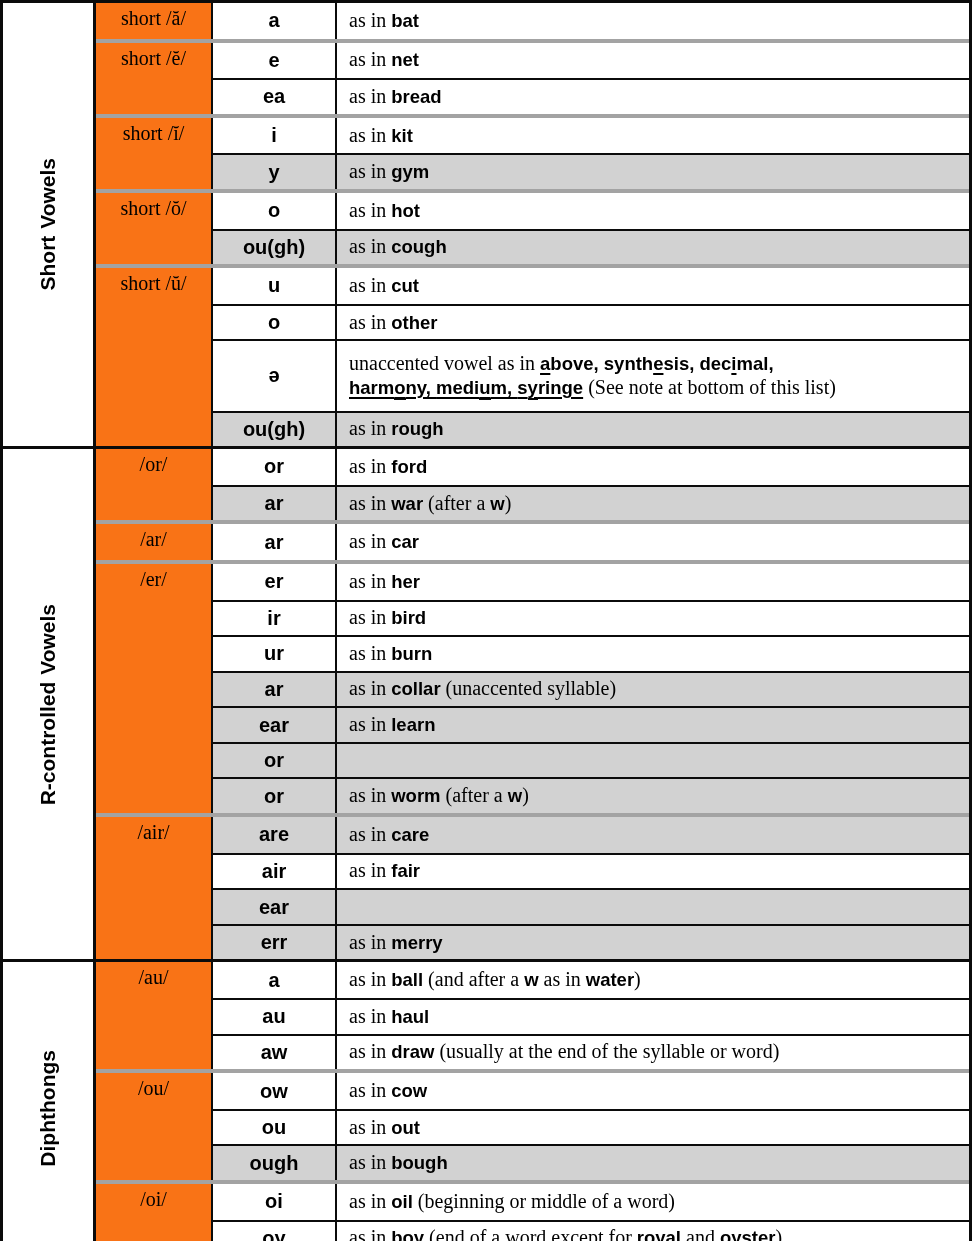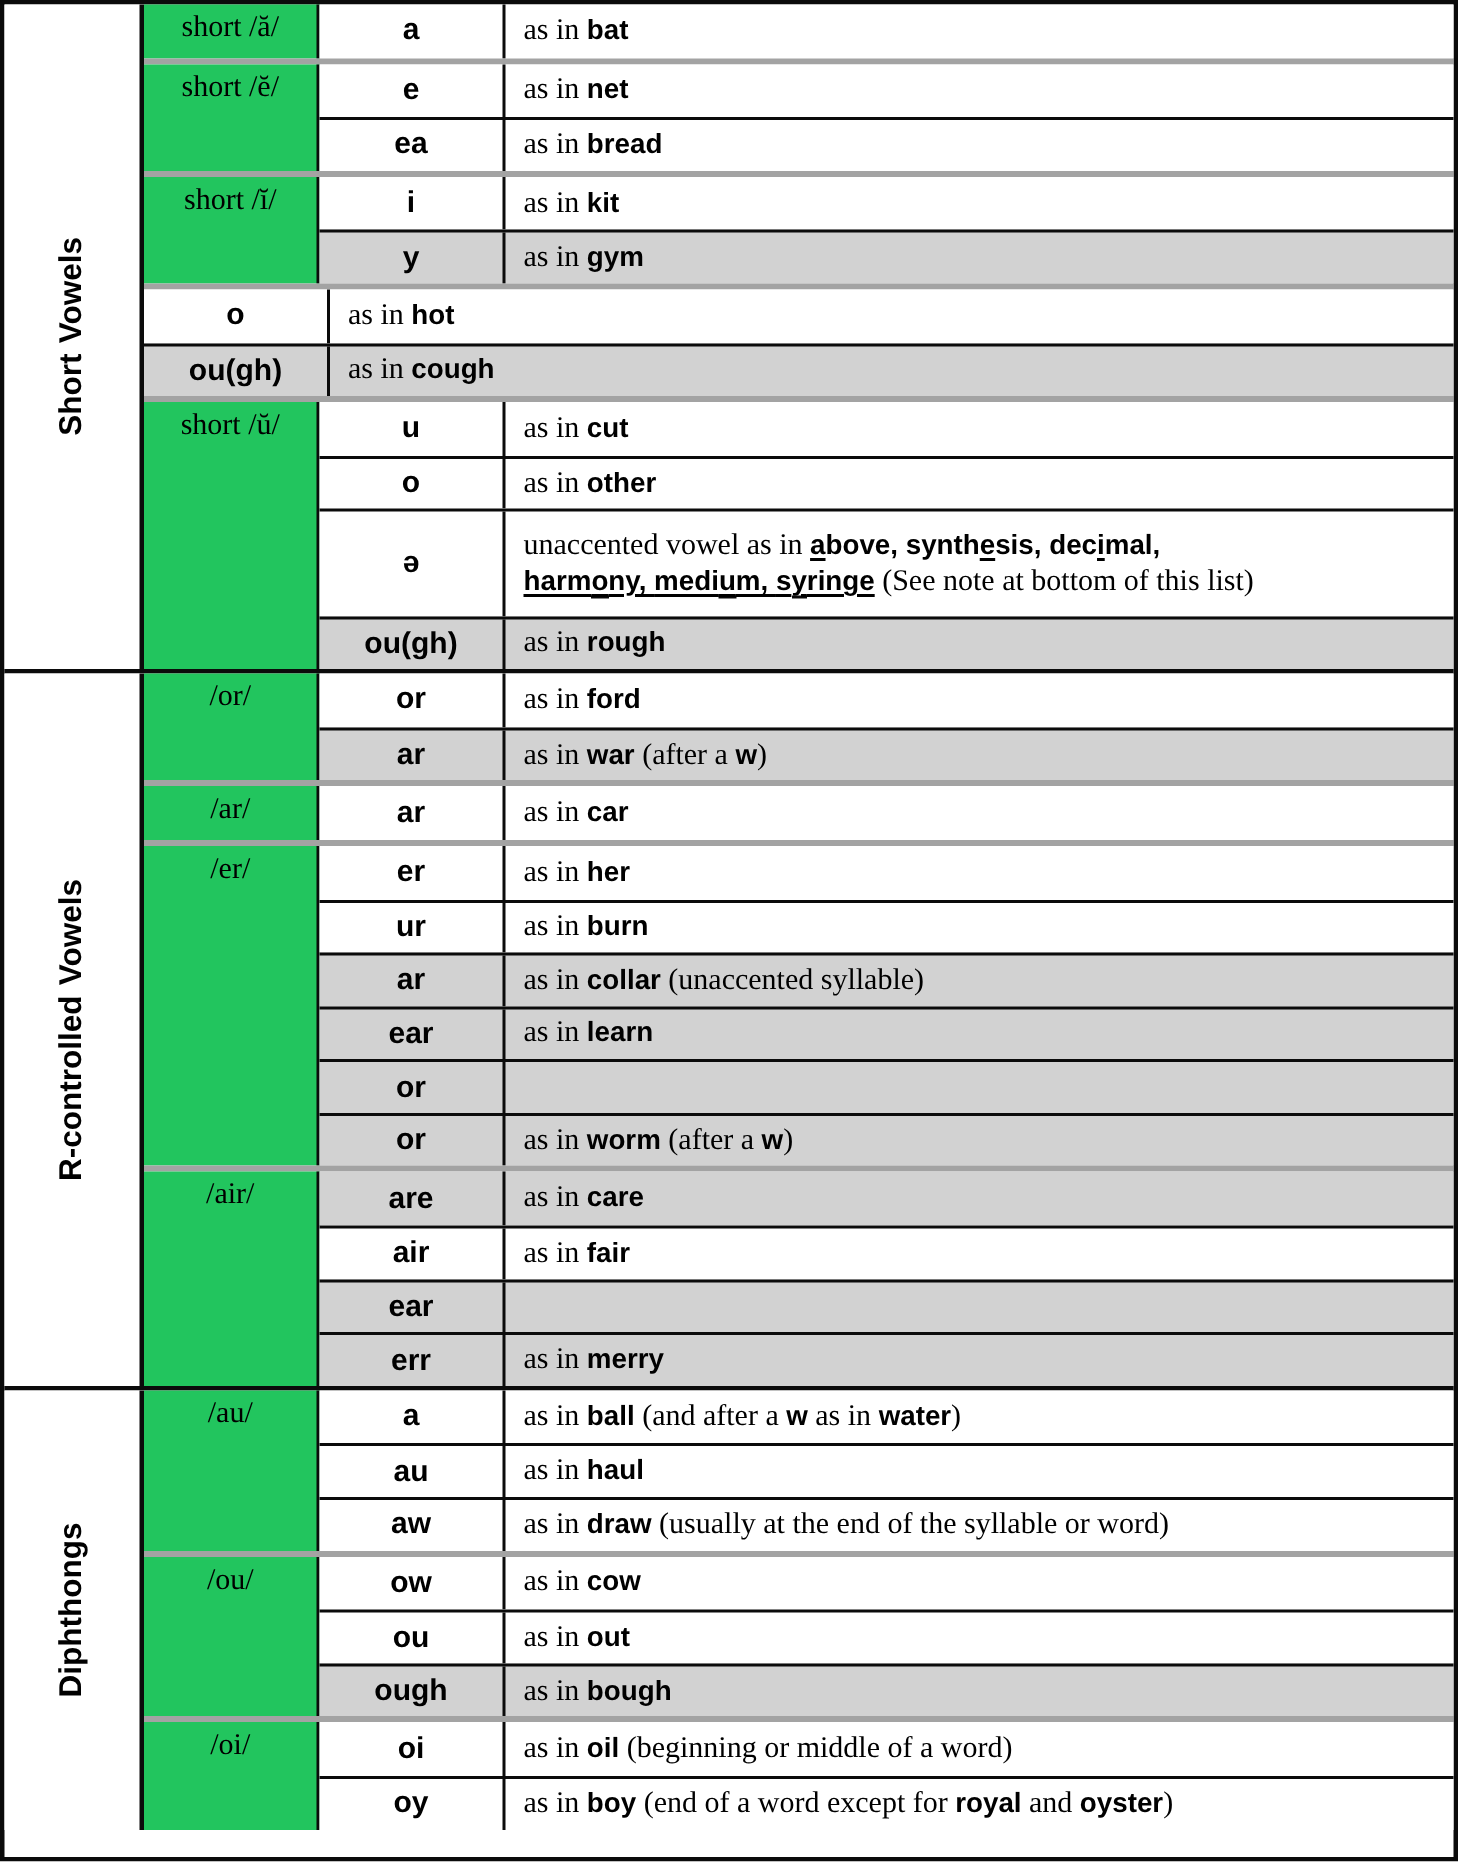--- a/index.html
+++ b/index.html
@@ -18,21 +18,21 @@
     writing-mode:vertical-rl;transform:rotate(180deg);
     font-family:"Liberation Sans",sans-serif;font-weight:bold;font-size:21px;
     letter-spacing:0px;word-spacing:1px;white-space:nowrap;
   }
   .groups{flex:1;display:flex;flex-direction:column;}
   .group{display:flex;}
   .group + .group{border-top:4px solid #a3a3a3;}
   .ph{
     flex:0 0 115px;border-right:2.5px solid #0b0b0b;
     font-family:"Liberation Serif",serif;font-size:20px;
-    text-align:center;padding-top:4px;background:#22c55e;
+    text-align:center;padding-top:4px;background:#f97316;
   }
   .rows{flex:1;display:flex;flex-direction:column;}
   .row{display:flex;box-sizing:border-box;height:35.6px;background:#fff;}
   .row + .row{border-top:2px solid #0b0b0b;}
   .row.tall{height:71.2px;}
   .row.shaded{background:#d2d2d2;}
   .gcell{
     flex:0 0 122px;border-right:2.5px solid #0b0b0b;
     display:flex;align-items:center;justify-content:center;
     font-family:"Liberation Sans",sans-serif;font-weight:bold;font-size:20px;
@@ -97,20 +97,21 @@
             </div>
             <div class="row shaded">
               <div class="gcell">y</div>
               <div class="ex">
                 <div class="ex-in"><span class="seg-r">as in </span><span class="seg-b">gym</span></div>
               </div>
             </div>
           </div>
         </div>
         <div class="group">
+          <div class="ph">short /ŏ/</div>
           <div class="rows">
             <div class="row">
               <div class="gcell">o</div>
               <div class="ex">
                 <div class="ex-in"><span class="seg-r">as in </span><span class="seg-b">hot</span></div>
               </div>
             </div>
             <div class="row shaded">
               <div class="gcell">ou(gh)</div>
               <div class="ex">
@@ -186,20 +187,26 @@
         <div class="group">
           <div class="ph">/er/</div>
           <div class="rows">
             <div class="row">
               <div class="gcell">er</div>
               <div class="ex">
                 <div class="ex-in"><span class="seg-r">as in </span><span class="seg-b">her</span></div>
               </div>
             </div>
             <div class="row">
+              <div class="gcell">ir</div>
+              <div class="ex">
+                <div class="ex-in"><span class="seg-r">as in </span><span class="seg-b">bird</span></div>
+              </div>
+            </div>
+            <div class="row">
               <div class="gcell">ur</div>
               <div class="ex">
                 <div class="ex-in"><span class="seg-r">as in </span><span class="seg-b">burn</span></div>
               </div>
             </div>
             <div class="row shaded">
               <div class="gcell">ar</div>
               <div class="ex">
                 <div class="ex-in"><span class="seg-r">as in </span><span class="seg-b">collar</span><span class="seg-r"> (unaccented syllable)</span></div>
               </div>

